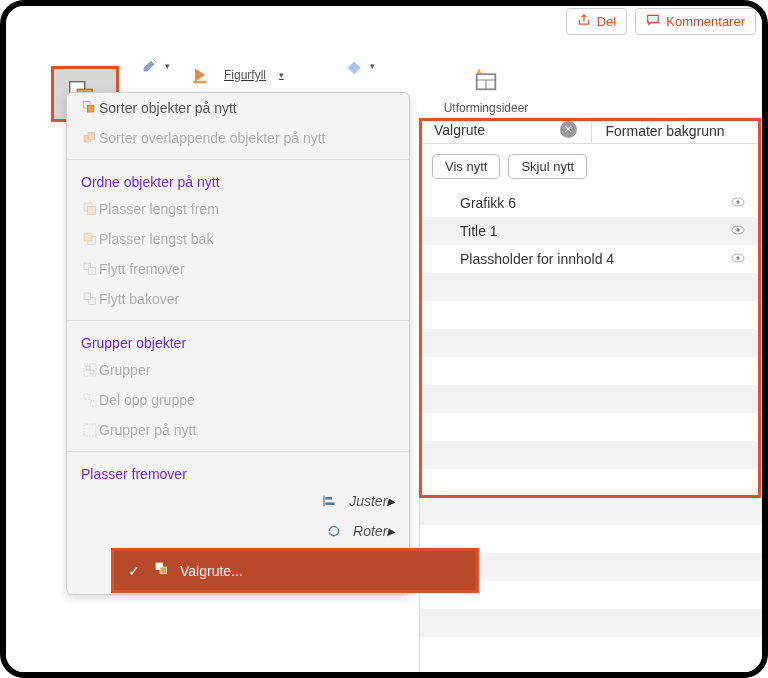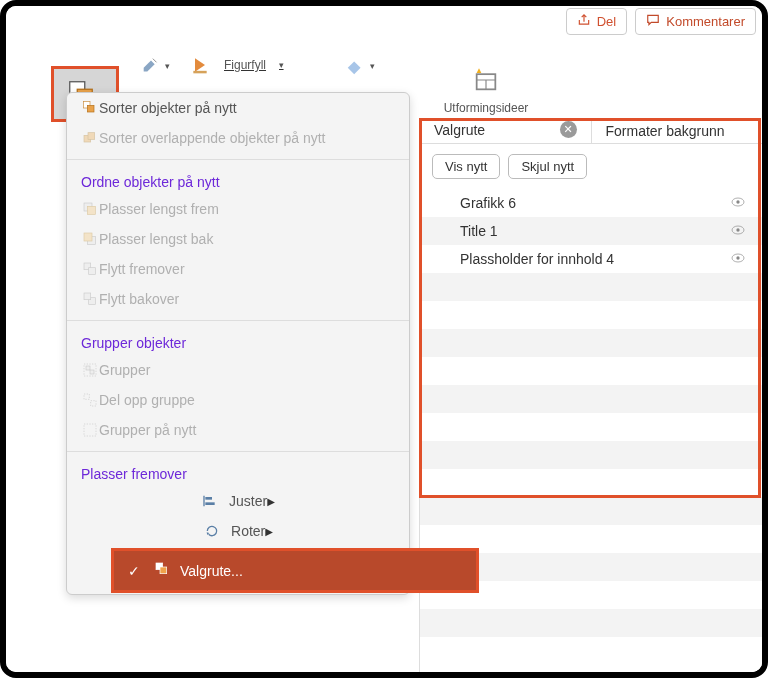--- a/index.html
+++ b/index.html
@@ -6,21 +6,21 @@
   body {
     font-family: -apple-system, BlinkMacSystemFont, "Segoe UI", sans-serif;
     font-size: 13px;
     color: #333;
     background: #fff;
   }
   .frame {
     width: 768px;
     height: 678px;
     border: 6px solid #000;
-    border-radius: 16px;
+    border-radius: 24px;
     position: relative;
     overflow: hidden;
     background: #fff;
   }
   .inner { position: relative; width: 100%; height: 100%; background:#fff; }
   
   .top-actions {
     position: absolute;
     top: 2px; right: 6px;
     display: flex; gap: 8px;
@@ -76,21 +76,21 @@
   .dd-item {
     display: flex; align-items: center; gap: 0;
     padding: 6px 14px;
     color: #555;
     font-size: 14px;
   }
   .dd-icon { width: 18px; height: 18px; display:inline-flex; align-items:center; justify-content:center;}
   .dd-item.disabled { color: #b0b0b0; }
   .dd-header { padding: 8px 14px 4px; color:#6d28d9; font-size:14px; }
   .dd-sep { border-top:1px solid #ddd; margin: 6px 0; }
-  .dd-sub { display:flex; justify-content:center; align-items:center; }
+  .dd-sub { display:flex; justify-content:flex-end; align-items:center;font-style:italic; }
   .dd-arrow { color:#333; font-size:10px; }
 
   .dd-active-frame {
     position: absolute; left: 44px; bottom: 1px; width: 368px;
     border: 3px solid #e0502a;
     z-index:10;
   }
   .dd-active {
     background: #b8492b;
     color: #fff;
@@ -187,21 +187,21 @@
       <div class="group" style="top:15px; left:130px;">
         <span class="btn-icon">
           <svg width="22" height="22" viewBox="0 0 24 24">
               <path fill="#8aa6c4" d="M4 14l8-8 4 4-8 8H4z"></path>
               <path stroke="#888" fill="none" d="M14 4l4 4"></path>
             </svg>
           <span class="caret">▾</span>
         </span>
       </div>
 
-      <div class="group" style="top:15px; left:180px;text-decoration:underline;">
+      <div class="group" style="top:25px; left:180px;text-decoration:underline;">
         <span class="btn-icon">
           <svg width="20" height="20" viewBox="0 0 24 24">
               <path fill="#e38b3d" d="M6 4l12 8-12 8z"></path>
               <rect x="4" y="19" width="16" height="3" fill="#d6a25a"></rect>
             </svg>
         </span>
         <span class="label-sm">Figurfyll</span>
         <span class="caret">▾</span>
       </div>
 

